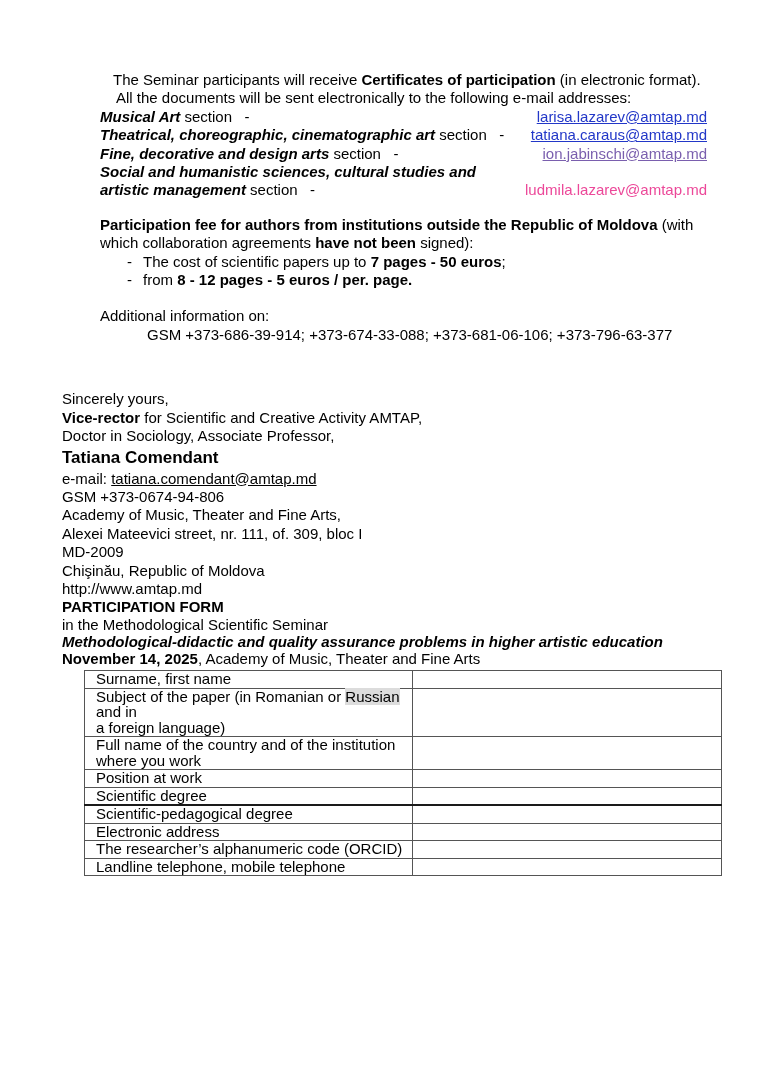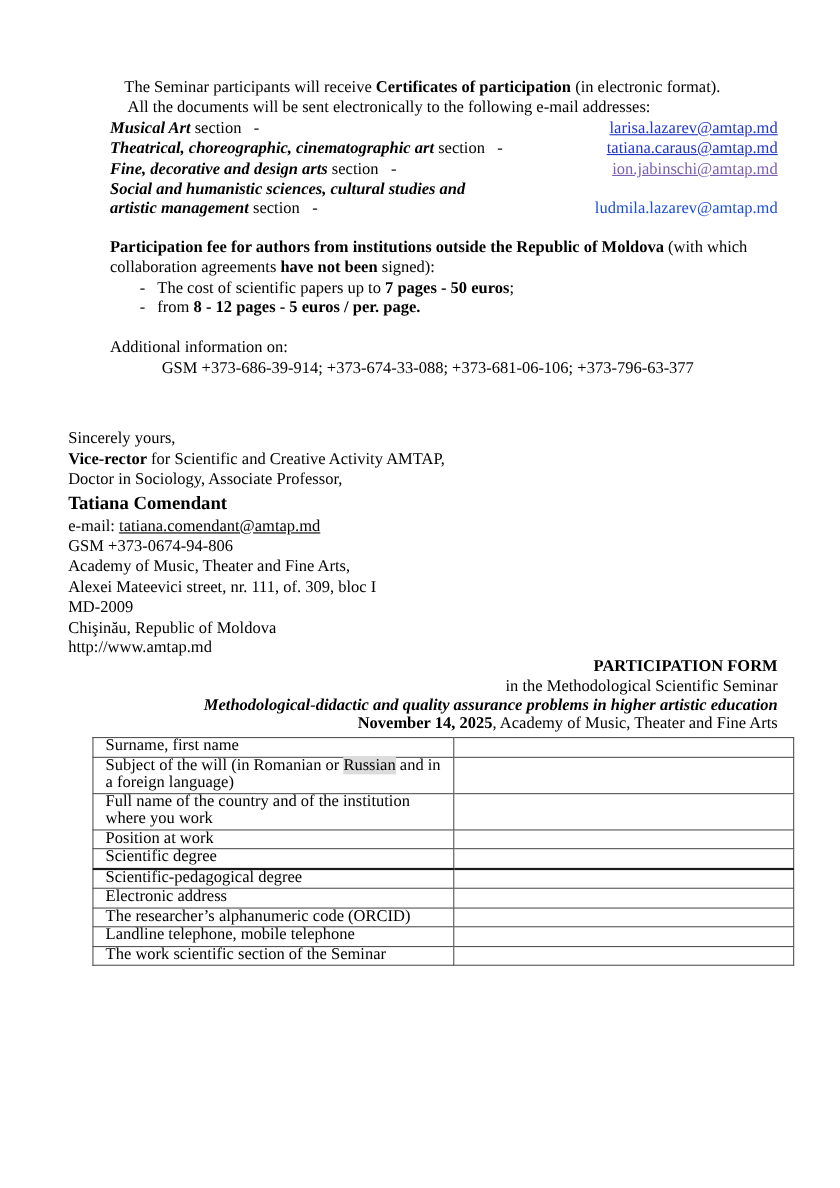--- a/index.html
+++ b/index.html
@@ -1,46 +1,46 @@
 <!DOCTYPE html>
 <html><head>
 <meta charset="utf-8">
 <style>
   html,body{margin:0;padding:0;background:#fff;}
   .page{
     position:relative;
-    width:764px;height:1080px;
+    width:764px;height:876px;
     background:#ffffff;
-    font-family:Liberation Serif, serif;
+    font-family:Liberation Sans, sans-serif;
     font-size:15px;line-height:18.4px;color:#000;
     box-sizing:border-box;
     padding:71px 57px 0 62px;
     overflow:hidden;
   }
   .indent-block{margin-left:38px;}
   .ti-13{text-indent:13px;}
   .ti-16{text-indent:16px;}
   p{margin:0;}
   .pre{white-space:pre-wrap;}
   b i,.bi{font-weight:bold;font-style:italic;}
   .secrow{display:flex;justify-content:space-between;align-items:baseline;}
   .email{text-decoration:underline;}
   .email.blue{color:#2237c8;}
   .email.violet{color:#7a5fae;}
-  .email.red{color:#1d4ed8;text-decoration:none;}
+  .email.red{color:#ec4899;text-decoration:none;}
   .fee{margin-top:16px;}
   .bullet{display:flex;}
   .bullet .dash{margin-left:27px;width:16px;flex:0 0 16px;}
   .additional{margin-top:18px;}
   .gsm-indent{margin-left:47px;}
   .signature{margin-top:46px;}
   .sig-name{font-size:17px;font-weight:bold;line-height:24px;}
   .sig-email a{color:#000;text-decoration:underline;}
   .annex{margin-top:66px;text-align:right;font-weight:bold;font-style:italic;}
-  .form-head{text-align:right;line-height:17.2px;}
+  .form-head{text-align:left;line-height:17.2px;}
   .form-head .title{font-weight:bold;}
   .form-head .theme{font-weight:bold;font-style:italic;}
   table.pform{
     border-collapse:collapse;
     margin-top:3px;margin-left:22px;
     width:614px;table-layout:fixed;
   }
   table.pform td{
     border:1px solid #555;
     padding:0 3px 1px 4px;
@@ -123,21 +123,21 @@
     <p><b>November 14, 2025</b><span class="pre">, Academy of Music, Theater and Fine Arts</span></p>
   </div>
 
   <table class="pform">
     <tbody>
       <tr>
         <td class="c1">Surname, first name</td>
         <td class="c2"></td>
       </tr>
       <tr>
-        <td class="c1"><span class="pre">Subject of the will (in Romanian or </span><span class="hl">Russian</span><span class="pre"> and in
+        <td class="c1"><span class="pre">Subject of the paper (in Romanian or </span><span class="hl">Russian</span><span class="pre"> and in
 a foreign language)</span></td>
         <td class="c2"></td>
       </tr>
       <tr>
         <td class="c1">Full name of the country and of the institution
 where you work</td>
         <td class="c2"></td>
       </tr>
       <tr>
         <td class="c1">Position at work</td>

